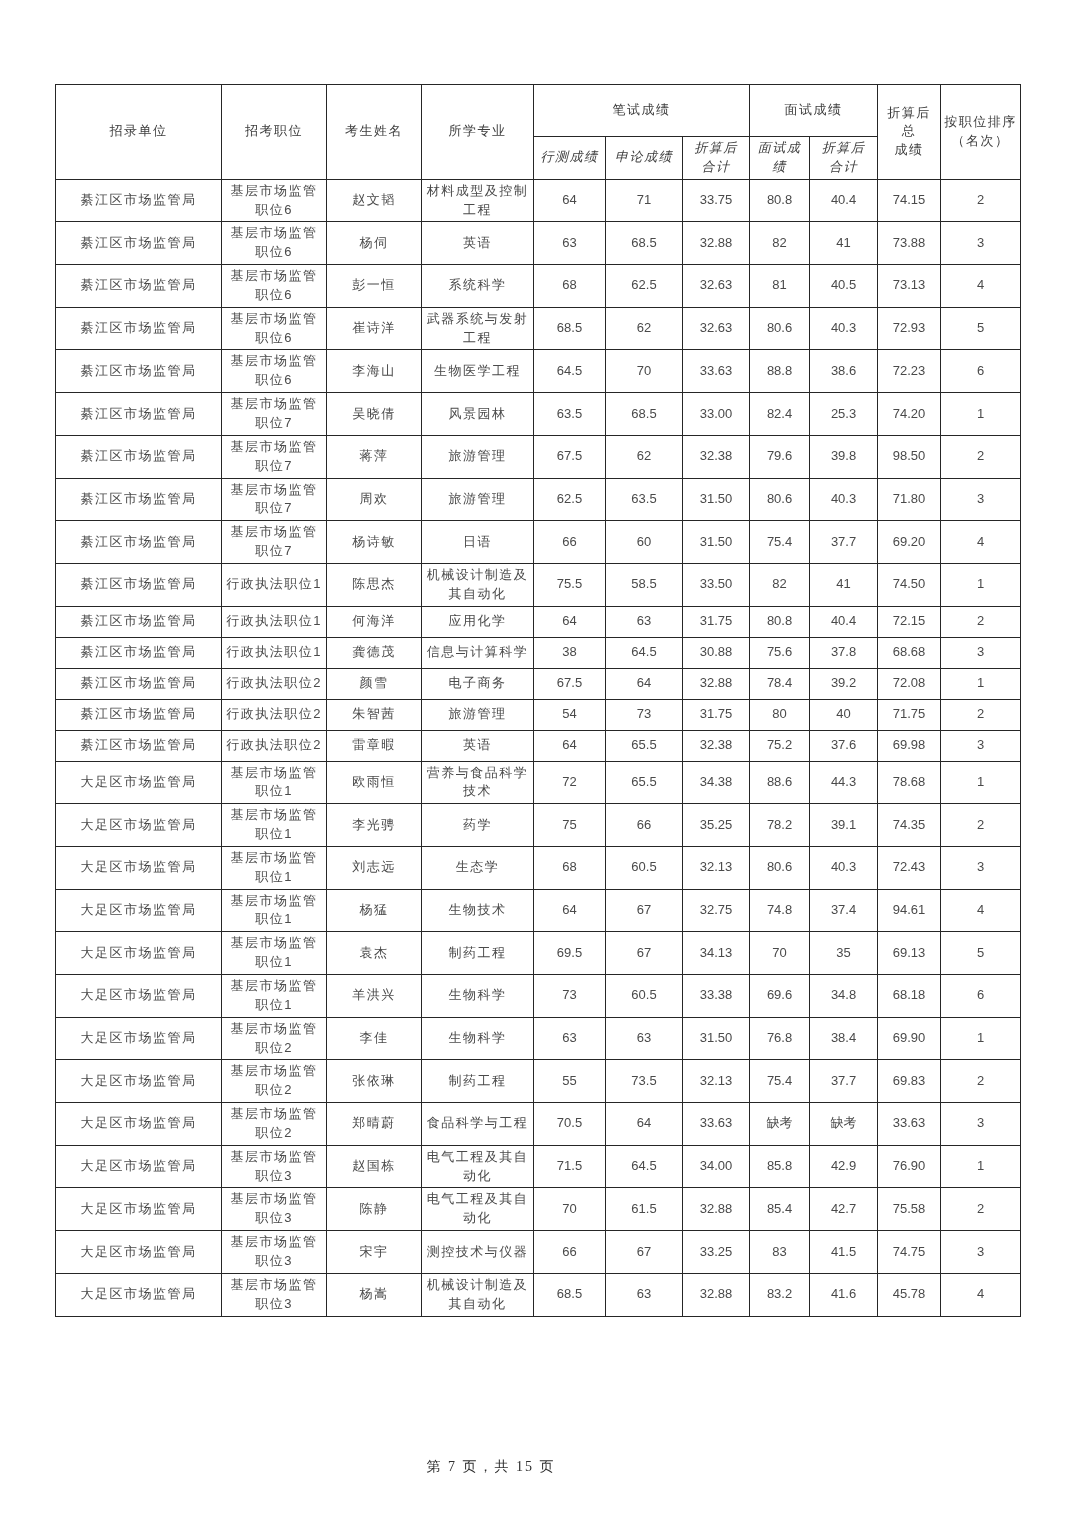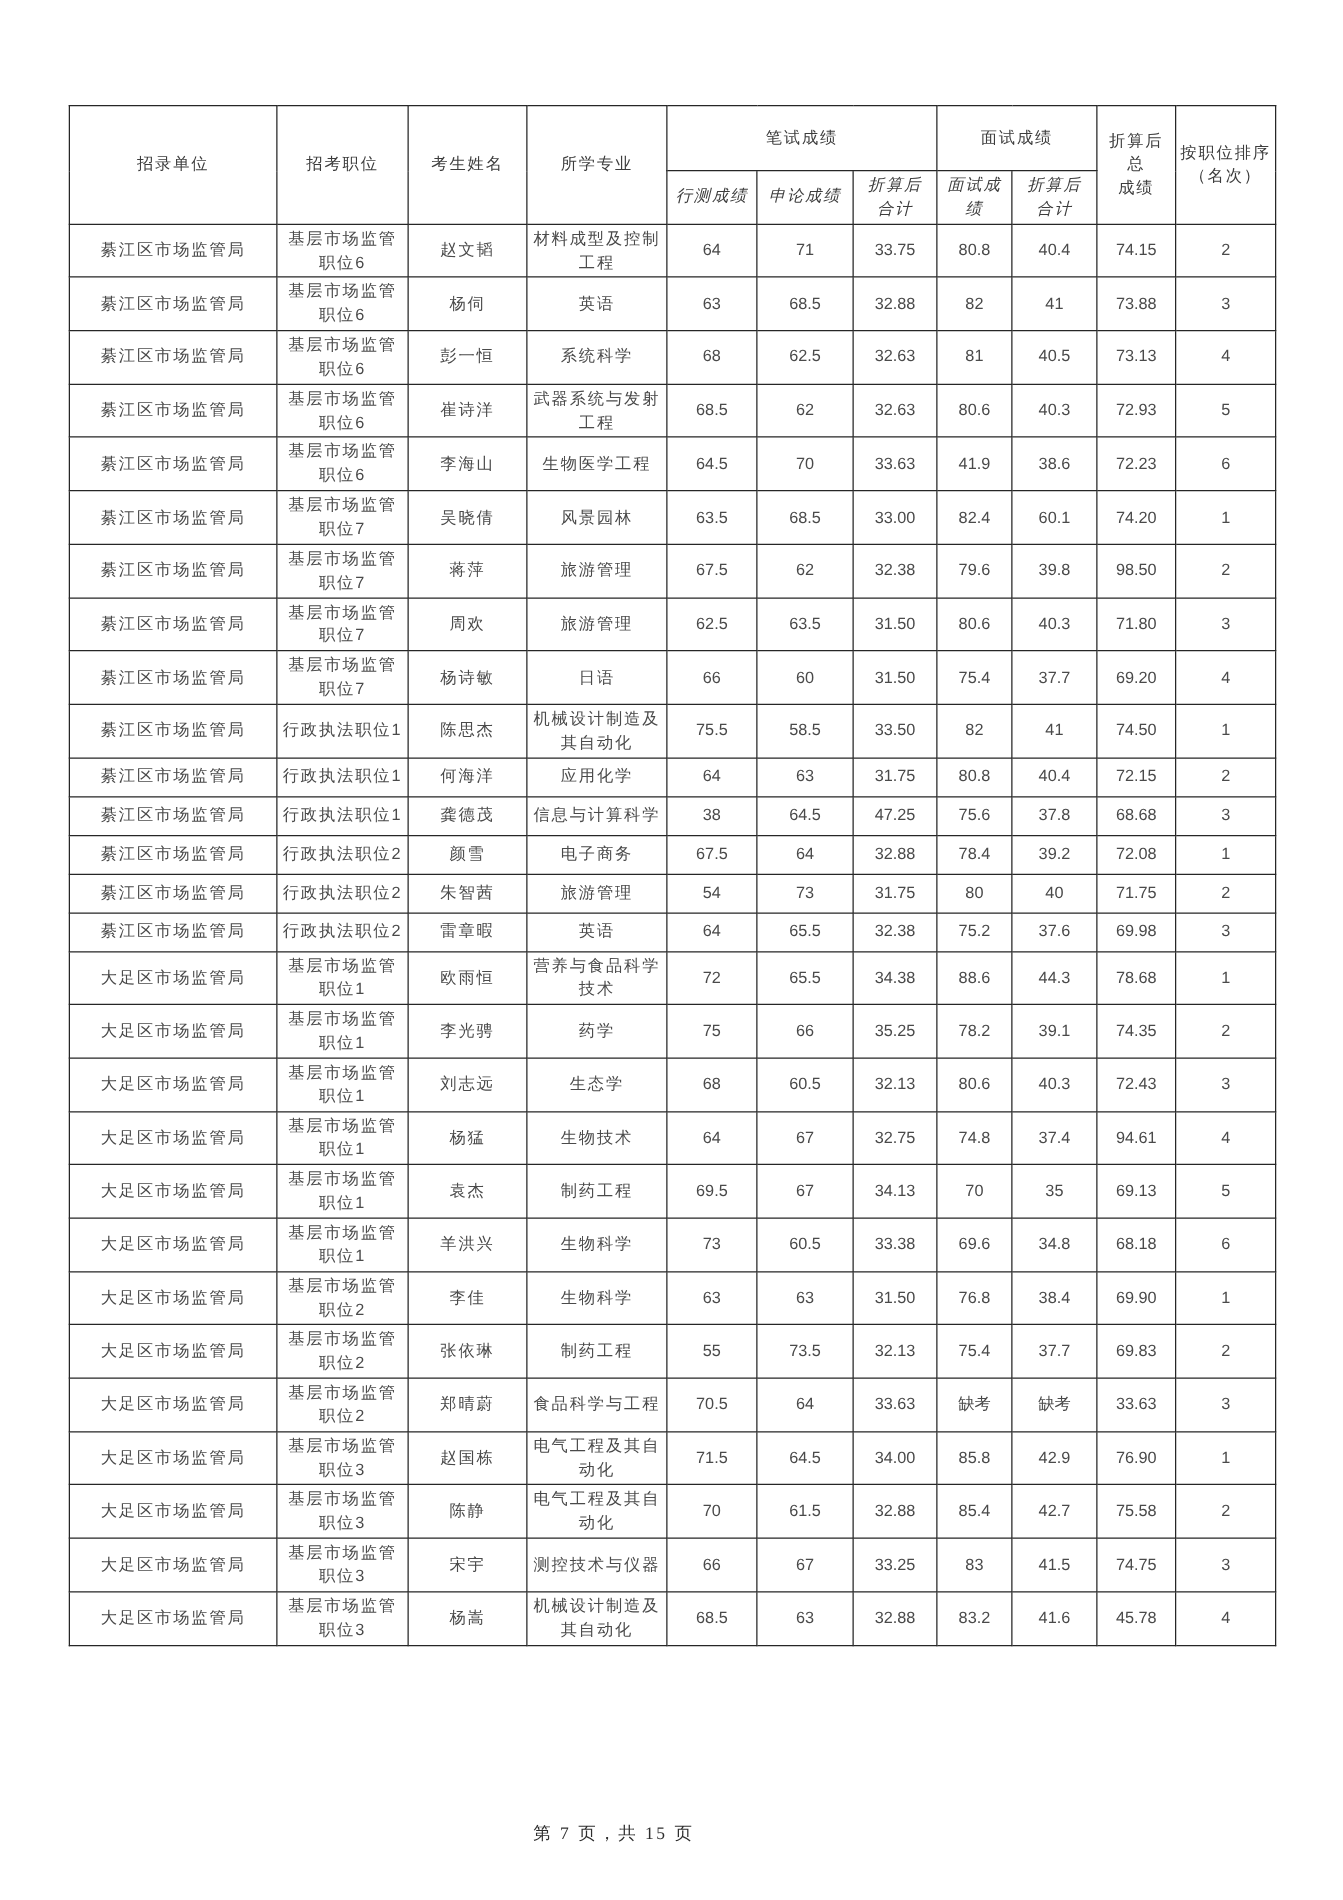--- a/index.html
+++ b/index.html
@@ -127,35 +127,35 @@
     <td class="num">5</td>
   </tr>
       <tr>
     <td>綦江区市场监管局</td>
     <td>基层市场监管职位6</td>
     <td>李海山</td>
     <td class="major">生物医学工程</td>
     <td class="num">64.5</td>
     <td class="num">70</td>
     <td class="num">33.63</td>
-    <td class="num">41.9</td>
+    <td class="num">88.8</td>
     <td class="num">38.6</td>
     <td class="num">72.23</td>
     <td class="num">6</td>
   </tr>
       <tr>
     <td>綦江区市场监管局</td>
     <td>基层市场监管职位7</td>
     <td>吴晓倩</td>
     <td class="major">风景园林</td>
     <td class="num">63.5</td>
     <td class="num">68.5</td>
     <td class="num">33.00</td>
     <td class="num">82.4</td>
-    <td class="num">60.1</td>
+    <td class="num">25.3</td>
     <td class="num">74.20</td>
     <td class="num">1</td>
   </tr>
       <tr>
     <td>綦江区市场监管局</td>
     <td>基层市场监管职位7</td>
     <td>蒋萍</td>
     <td class="major">旅游管理</td>
     <td class="num">67.5</td>
     <td class="num">62</td>
@@ -217,21 +217,21 @@
     <td class="num">72.15</td>
     <td class="num">2</td>
   </tr>
       <tr>
     <td>綦江区市场监管局</td>
     <td>行政执法职位1</td>
     <td>龚德茂</td>
     <td class="major">信息与计算科学</td>
     <td class="num">38</td>
     <td class="num">64.5</td>
-    <td class="num">47.25</td>
+    <td class="num">30.88</td>
     <td class="num">75.6</td>
     <td class="num">37.8</td>
     <td class="num">68.68</td>
     <td class="num">3</td>
   </tr>
       <tr>
     <td>綦江区市场监管局</td>
     <td>行政执法职位2</td>
     <td>颜雪</td>
     <td class="major">电子商务</td>

